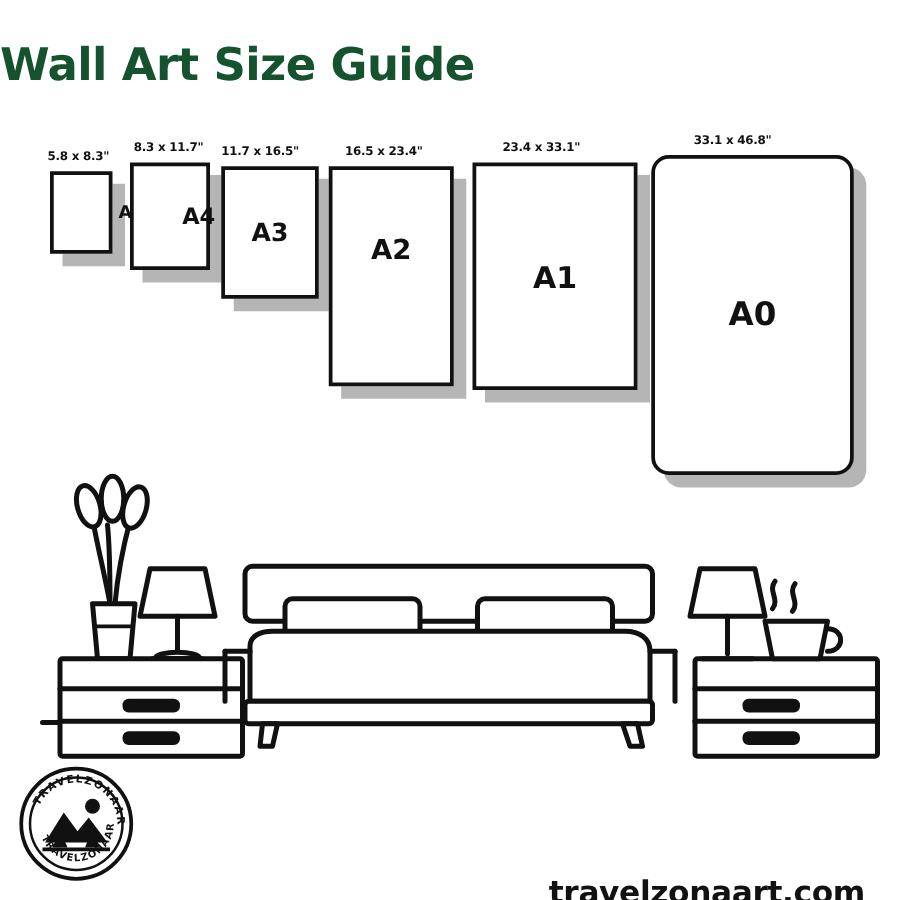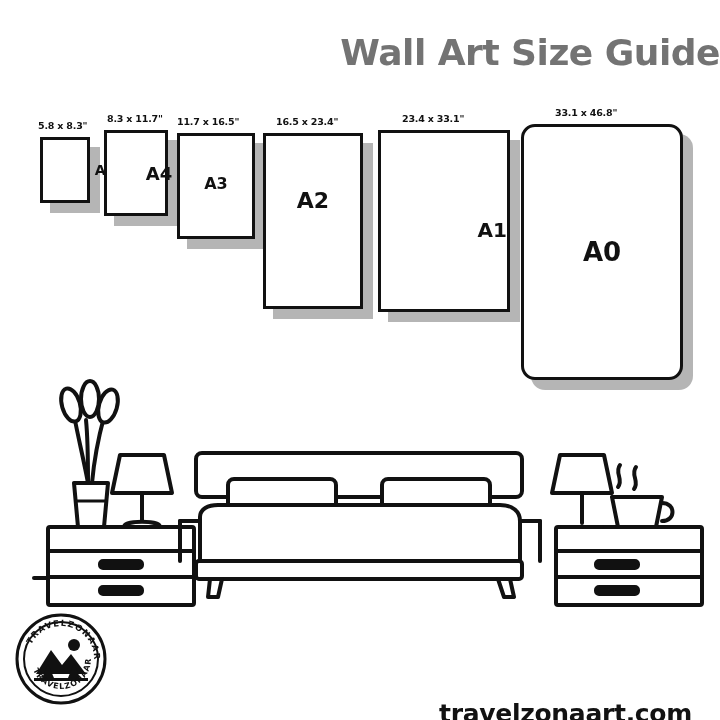--- a/index.html
+++ b/index.html
@@ -15,25 +15,25 @@
     font-family: "DejaVu Sans", sans-serif;
     color: #111111;
   }
 
   
   .title {
     position: absolute;
     top: 32px;
     left: 0;
     width: 720px;
-    text-align: right;
+    text-align: left;
     font-size: 36px;
     font-weight: bold;
     letter-spacing: -0.5px;
-    color: #737373;
+    color: #14532d;
   }
 
   
   .sizes {
     position: absolute;
     left: 0;
     top: 105px;
     width: 720px;
     height: 300px;
   }
@@ -109,35 +109,35 @@
   <div class="size-item">
     <div class="size-dim" style="left:107px; top:8px;">8.3 x 11.7"</div>
     <div class="frame" style="left:104px; top:25px; width:64px; height:86px;">
       <div class="label" style="top:30px; font-size:18px;margin-left:23px;">A4</div>
     </div>
   </div>
 
   <div class="size-item">
     <div class="size-dim" style="left:177px; top:11px;">11.7 x 16.5"</div>
     <div class="frame" style="left:177px; top:28px; width:78px; height:106px;">
-      <div class="label" style="top:38px; font-size:16px;">A3</div>
+      <div class="label" style="top:38px; font-size:20px;">A3</div>
     </div>
   </div>
 
   <div class="size-item">
     <div class="size-dim" style="left:276px; top:11px;">16.5 x 23.4"</div>
     <div class="frame" style="left:263px; top:28px; width:100px; height:176px;padding-left:26px;">
       <div class="label" style="top:52px; font-size:22px;">A2</div>
     </div>
   </div>
 
   <div class="size-item">
     <div class="size-dim" style="left:402px; top:8px;">23.4 x 33.1"</div>
     <div class="frame" style="left:378px; top:25px; width:132px; height:182px;">
-      <div class="label" style="top:85px; font-size:20px;text-align:right;">A1</div>
+      <div class="label" style="top:75px; font-size:24px;">A1</div>
     </div>
   </div>
 
   <div class="size-item">
     <div class="size-dim" style="left:555px; top:2px;">33.1 x 46.8"</div>
     <div class="frame" style="left:521px; top:19px; width:162px; height:256px;border-radius:14px;">
       <div class="label" style="top:110px; font-size:26px;">A0</div>
     </div>
   </div>
 

